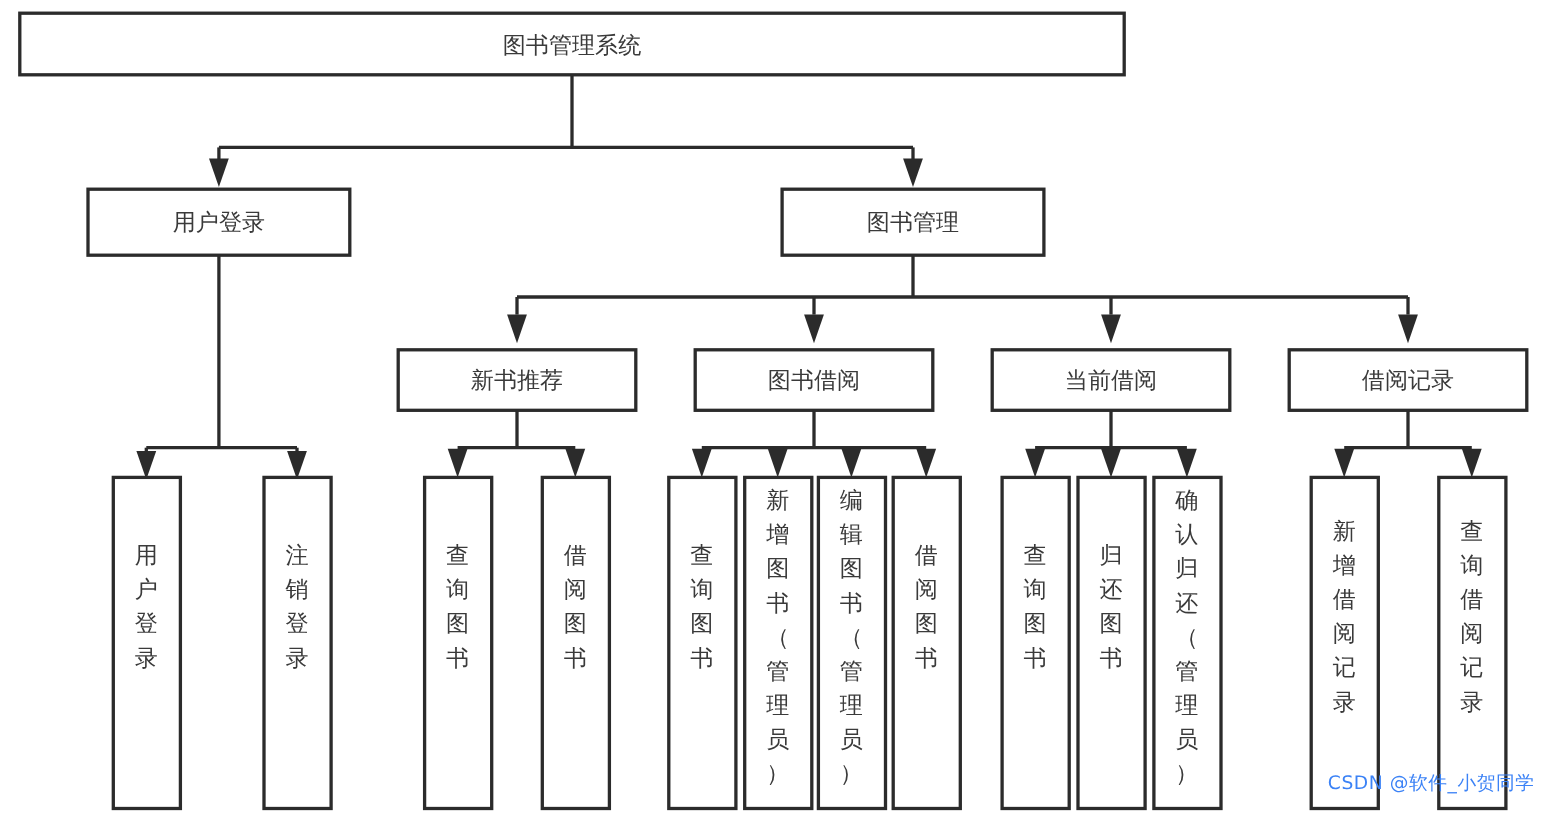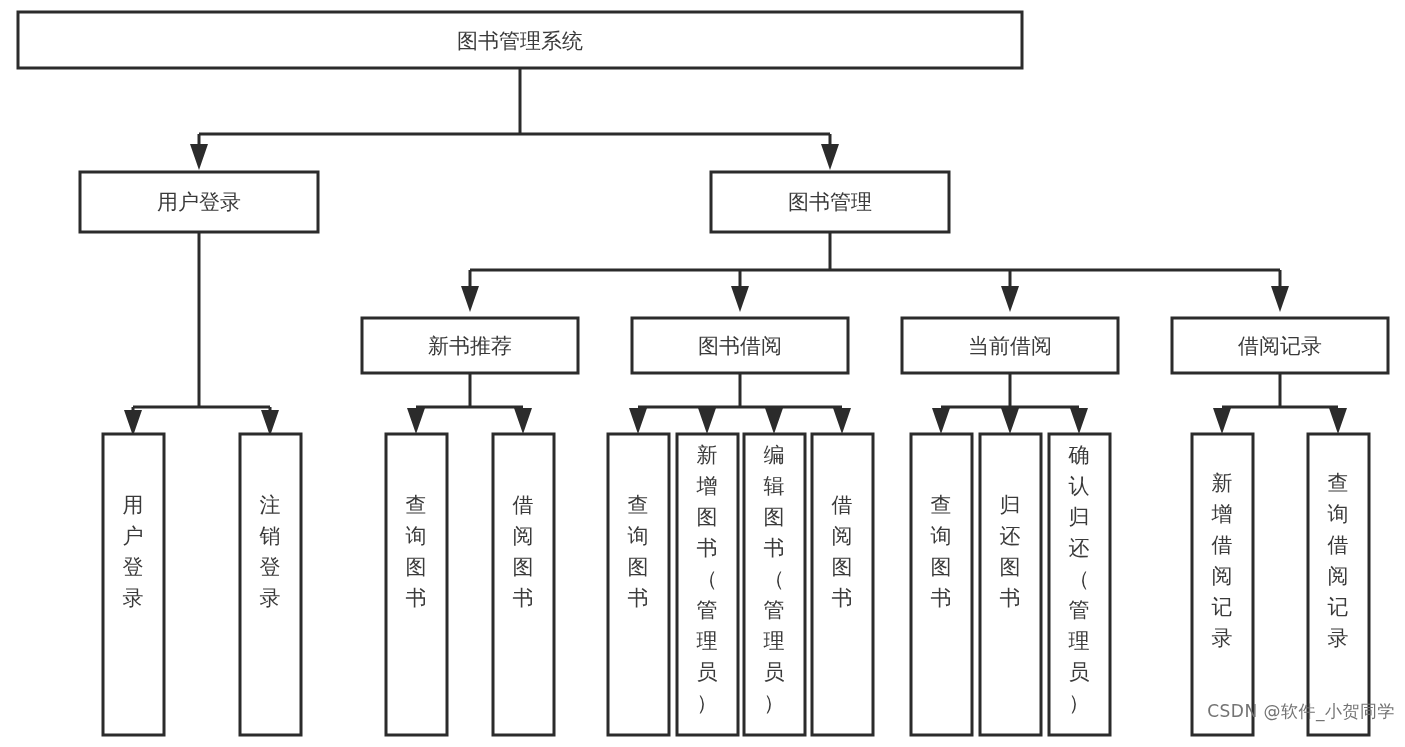--- a/index.html
+++ b/index.html
@@ -51,21 +51,21 @@
     font-size: 21px;
     fill: #3a3a3a;
     text-anchor: middle;
   }
   .watermark {
     position: absolute;
     right: 10px;
     bottom: 6px;
     font-family: "DejaVu Sans", "Liberation Sans", sans-serif;
     font-size: 17px;
-    color: #737373;
+    color: #3b82f6;
     letter-spacing: 0.5px;
     white-space: nowrap;
     user-select: none;
   }
 </style>
 </head>
 <body>
 
 <div id="diagram-root">
 

